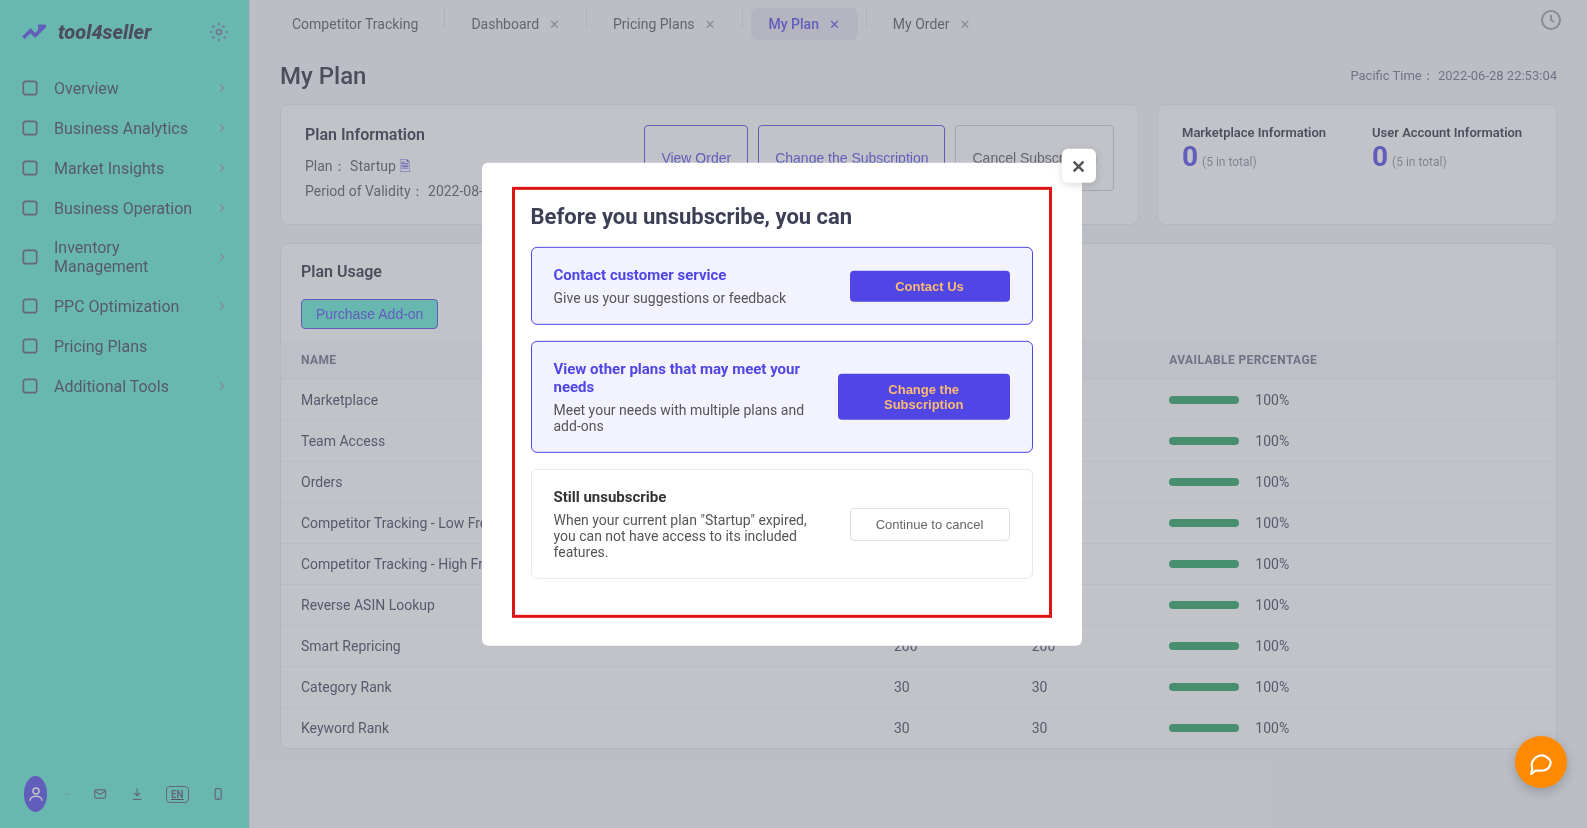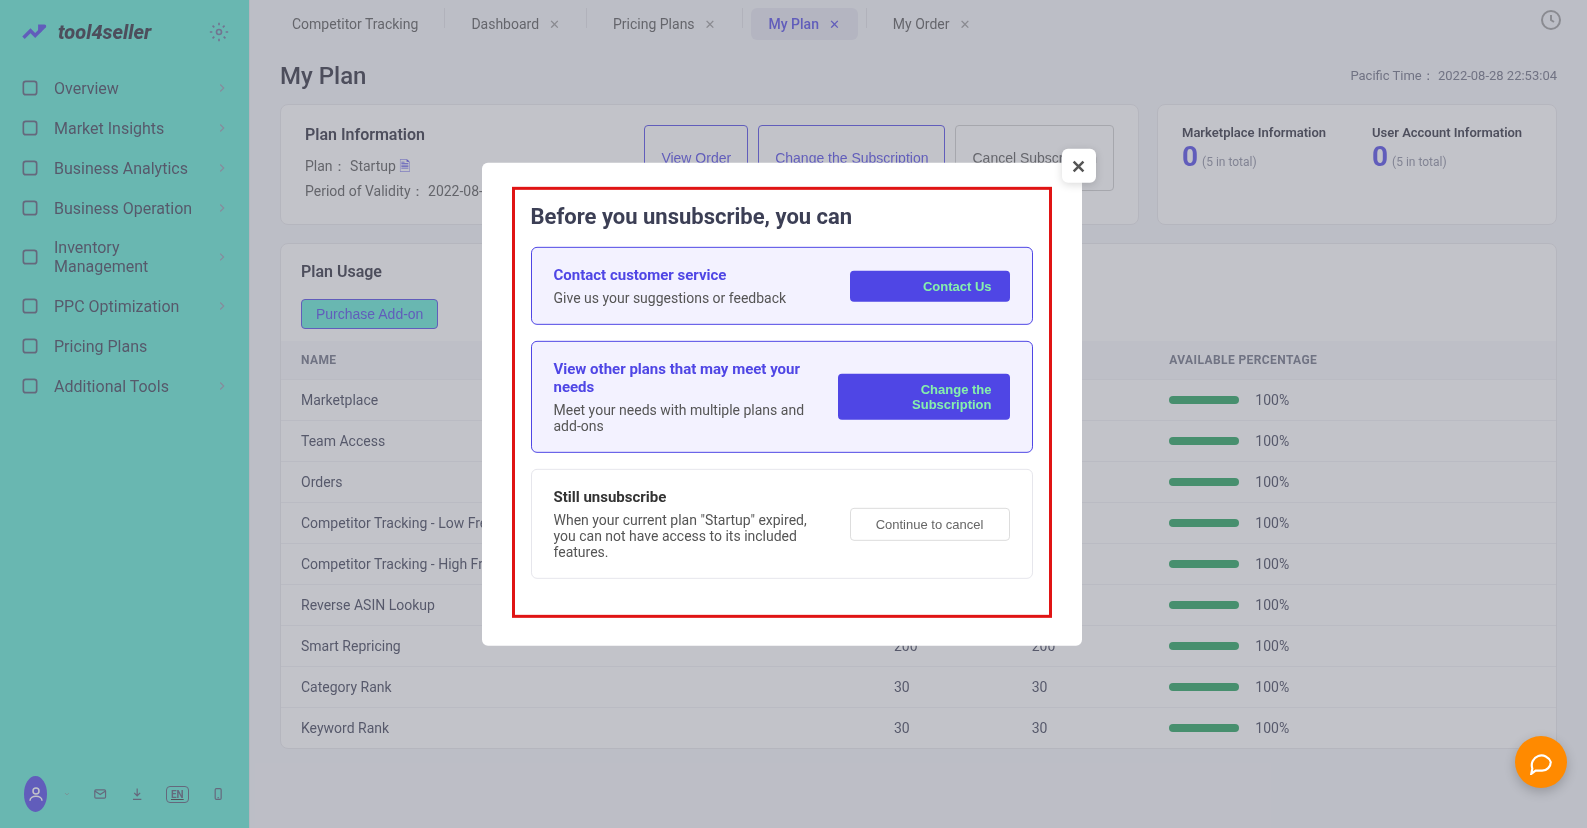--- a/index.html
+++ b/index.html
@@ -65,21 +65,21 @@
 .modal-border { border: 3px solid #e01414; padding: 14px 16px 20px; margin: -6px; }
 .modal-close { position: absolute; top: -14px; right: -14px; width: 34px; height: 34px; background: #fff; border-radius: 6px; box-shadow: 0 2px 8px rgba(0,0,0,0.15); display: flex; align-items: center; justify-content: center; font-size: 18px; color: #555; cursor: pointer; font-weight:700; }
 .modal-title { font-size: 22px; color: #3c3f55; margin-bottom: 18px; }
 .opt { border-radius: 6px; padding: 18px 22px; display: flex; justify-content: space-between; align-items: center; gap: 28px; margin-bottom: 16px; }
 .opt.primary { border: 1px solid #4f46e5; background: #f3f2ff; }
 .opt.plain { border: 1px solid #e6e6ec; }
 .opt-title { font-size: 15px; font-weight: 700; margin-bottom: 6px; }
 .opt.primary .opt-title { color: #4f46e5; }
 .opt-desc { font-size: 14px; color: #555; max-width: 280px; }
 .opt-btn { min-width: 160px; text-align: center; font-size: 13px; padding: 8px 18px; border-radius: 4px; cursor: pointer; }
-.opt-btn.primary { background: #4f46e5; color: #86efac; border: none; font-weight: 600; text-align: right; }
+.opt-btn.primary { background: #4f46e5; color: #fdba74; border: none; font-weight: 600; }
 .opt-btn.plain { background: #fff; border: 1px solid #ddd; color: #666; }
 
 .chat-fab { position: absolute; right: 20px; bottom: 40px; width: 52px; height: 52px; border-radius: 50%; background: #ff8a00; display: flex; align-items: center; justify-content: center; color: #fff; z-index: 70; box-shadow: 0 4px 12px rgba(0,0,0,0.2); cursor: pointer; }
 
 svg { display: block; }
 </style>
 </head>
 <body>
 
 <div class="sidebar">
@@ -106,32 +106,32 @@
         </div>
         <svg class="chev" viewBox="0 0 24 24" fill="none" stroke="currentColor" stroke-width="2">
           <path d="M9 6l6 6-6 6"></path>
         </svg>
       </div>
       <div class="nav-item">
         <div class="nav-left">
           <svg class="nav-icon" viewBox="0 0 24 24" fill="none" stroke="currentColor" stroke-width="2">
             <rect x="4" y="4" width="16" height="16" rx="3"></rect>
           </svg>
+          <span>Business Analytics</span>
+        </div>
+        <svg class="chev" viewBox="0 0 24 24" fill="none" stroke="currentColor" stroke-width="2">
+          <path d="M9 6l6 6-6 6"></path>
+        </svg>
+      </div>
+      <div class="nav-item">
+        <div class="nav-left">
+          <svg class="nav-icon" viewBox="0 0 24 24" fill="none" stroke="currentColor" stroke-width="2">
+            <rect x="4" y="4" width="16" height="16" rx="3"></rect>
+          </svg>
           <span>Market Insights</span>
-        </div>
-        <svg class="chev" viewBox="0 0 24 24" fill="none" stroke="currentColor" stroke-width="2">
-          <path d="M9 6l6 6-6 6"></path>
-        </svg>
-      </div>
-      <div class="nav-item">
-        <div class="nav-left">
-          <svg class="nav-icon" viewBox="0 0 24 24" fill="none" stroke="currentColor" stroke-width="2">
-            <rect x="4" y="4" width="16" height="16" rx="3"></rect>
-          </svg>
-          <span>Business Analytics</span>
         </div>
         <svg class="chev" viewBox="0 0 24 24" fill="none" stroke="currentColor" stroke-width="2">
           <path d="M9 6l6 6-6 6"></path>
         </svg>
       </div>
       <div class="nav-item">
         <div class="nav-left">
           <svg class="nav-icon" viewBox="0 0 24 24" fill="none" stroke="currentColor" stroke-width="2">
             <rect x="4" y="4" width="16" height="16" rx="3"></rect>
           </svg>
@@ -236,21 +236,21 @@
       <div class="tab">
         <span>My Order</span>
         <span class="close-x">✕</span>
       </div>
     </div>
 
   <div class="page-head">
     <h1 class="page-title">My Plan</h1>
     <div class="timestamp">
       <span>Pacific Time：</span>
-      <span>2022-08-28 22:53:04</span>
+      <span>2022-06-28 22:53:04</span>
     </div>
   </div>
 
   <div class="cards">
     <div class="card plan-card">
       <div class="plan-row">
         <div>
           <div class="card-title">Plan Information</div>
           <div class="plan-meta">
             <div><span>Plan：</span> <span>Startup</span> <span style="color:#4f46e5">🗎</span></div>

